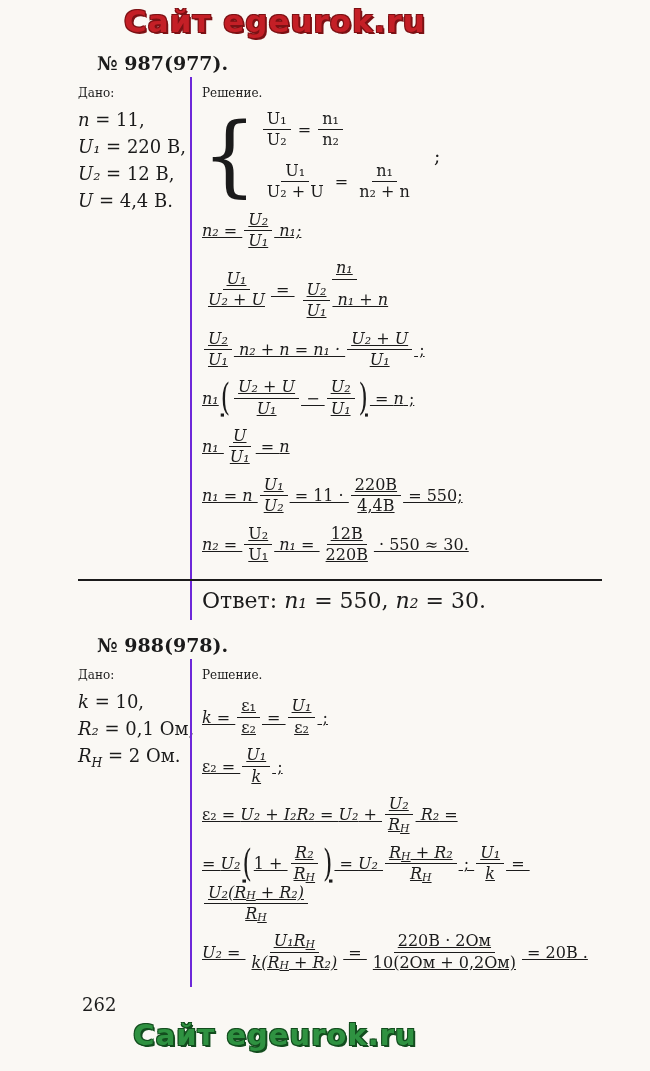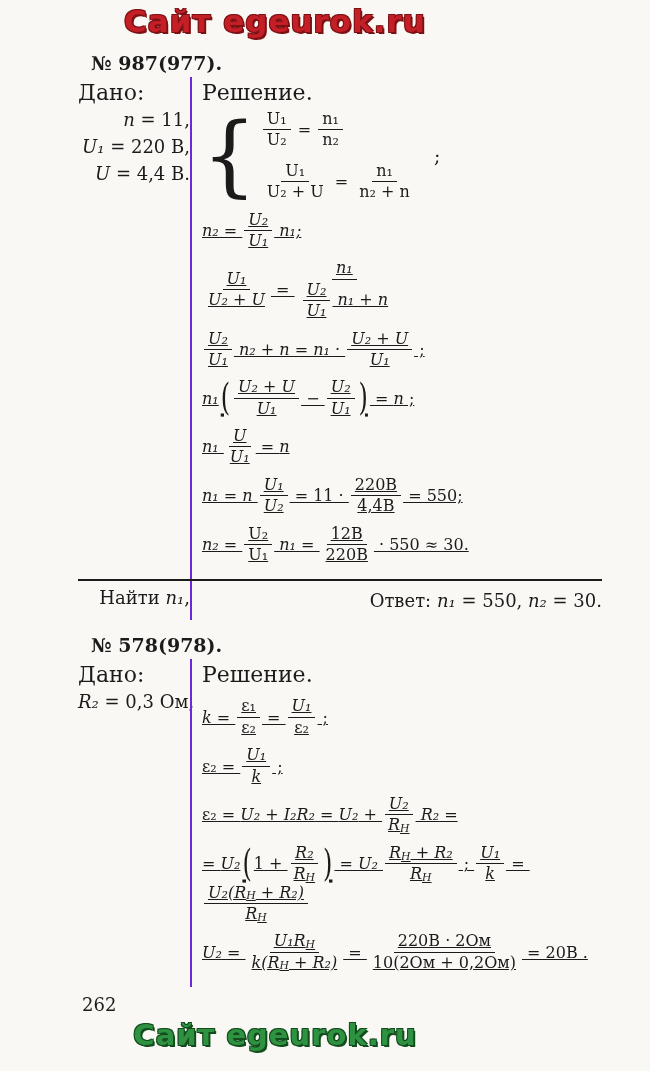--- a/index.html
+++ b/index.html
@@ -25,62 +25,63 @@
   }
   .wm-bottom{
     position:absolute;left:0;right:0;top:1018px;
     font-size:29px;
     color:#2f9241;
     text-shadow:2px 2px 0 #134d1e,-1px -1px 0 #134d1e,1px -1px 0 #134d1e,-1px 1px 0 #134d1e,1px 1px 0 #134d1e;
   }
   .pagenum{position:absolute;left:82px;top:994px;font-size:18px;}
   
   .content{padding:4px 0 0 78px;}
-  .ptitle{font-size:19px;font-weight:bold;margin:9px 0 3px 13px;}
+  .ptitle{font-size:19px;font-weight:bold;margin:9px 0 3px 19px;}
   .ptable{width:524px;}
   .prow{display:flex;align-items:stretch;}
   .prow.ans{border-top:2px solid #1b1b1b;}
   .lcol{flex:0 0 112px;width:112px;padding-top:3px;}
   .rcol{flex:1;border-left:2px solid #6d28d9;padding:3px 0 6px 10px;}
-  .cell-head{font-size:22px;line-height:26px;}
-  .tline{font-size:18px;line-height:27px;text-align:right;}
+  .cell-head{font-size:12px;line-height:26px;}
+  .tline{font-size:18px;line-height:27px;}
   .run{white-space:pre;}
   .it{font-style:italic;}
   
   .formulas{font-size:16px;}
   .fline{display:flex;align-items:center;flex-wrap:wrap;margin:9px 0;min-height:24px;text-decoration:underline;}
   .frac{display:inline-flex;flex-direction:column;align-items:center;vertical-align:middle;margin:0 2px;text-align:center;line-height:1.15;}
   .frac>.num{border-bottom:1.5px solid #1b1b1b;padding:0 4px 1px;display:flex;align-items:center;justify-content:center;}
   .frac>.den{padding:1px 4px 0;display:flex;align-items:center;justify-content:center;}
   .sub{font-size:0.68em;position:relative;top:0.35em;white-space:pre;}
   .bigp{display:inline-block;transform:scaleY(1.55);font-size:24px;margin:0 2px;font-weight:400;}
   .system{display:flex;align-items:center;margin:4px 0 8px 0;}
   .sysbrace{font-size:86px;font-weight:200;line-height:0.92;transform:scaleY(1.02);margin-right:4px;}
   .syslines{display:flex;flex-direction:column;gap:12px;}
   .sysline{display:flex;align-items:center;}
   .sysafter{margin-left:18px;font-size:19px;}
-  .answer-line{font-size:18px;padding-top:3px;}
+  .answer-line{font-size:22px;padding-top:3px;}
 </style>
 </head>
 <body>
 
 <div class="page">
   <div class="wm wm-top" style="color: rgb(196, 31, 38);">Сайт egeurok.ru</div>
 
   <div class="content">
 
     <section class="problem">
       <h2 class="ptitle">№ 987(977).</h2>
       <div class="ptable">
         <div class="prow main">
           <div class="lcol">
             <div class="cell-head">Дано:</div>
             <div class="tlines">
                 <div class="tline"><span class="run it">n</span><span class="run"> = 11,</span></div>
                 <div class="tline"><span class="run it">U₁</span><span class="run"> = 220 В,</span></div>
+                <div class="tline"><span class="run it">U₂</span><span class="run"> = 12 В,</span></div>
                 <div class="tline"><span class="run it">U</span><span class="run"> = 4,4 В.</span></div>
               </div>
           </div>
           <div class="rcol">
             <div class="cell-head">Решение.</div>
             <div class="formulas">
                 <div class="system">
                   <span class="sysbrace">{</span>
                   <div class="syslines">
                     <div class="sysline">
@@ -263,38 +264,39 @@
                     </span>
                   </span>
                   <span class="run"> · 550 ≈ 30.</span>
                 </div>
               </div>
           </div>
         </div>
         <div class="prow ans">
           <div class="lcol">
             <div class="tlines">
-                <div class="tline"><span class="run">Найти </span><span class="run it">n₁</span><span class="run">,</span></div>
               </div>
           </div>
           <div class="rcol">
             <div class="tline answer-line"><span class="run">Ответ: </span><span class="run it">n₁</span><span class="run"> = 550, </span><span class="run it">n₂</span><span class="run"> = 30.</span></div>
           </div>
         </div>
       </div>
     </section>
 
     <section class="problem" style="margin-top:14px;">
-      <h2 class="ptitle">№ 578(978).</h2>
+      <h2 class="ptitle">№ 988(978).</h2>
       <div class="ptable">
         <div class="prow main">
           <div class="lcol">
             <div class="cell-head">Дано:</div>
             <div class="tlines">
-                <div class="tline"><span class="run it">R₂</span><span class="run"> = 0,3 Ом,</span></div>
+                <div class="tline"><span class="run it">k</span><span class="run"> = 10,</span></div>
+                <div class="tline"><span class="run it">R₂</span><span class="run"> = 0,1 Ом,</span></div>
+                <div class="tline"><span class="run it">R</span><span class="sub it">H</span><span class="run"> = 2 Ом.</span></div>
               </div>
           </div>
           <div class="rcol">
             <div class="cell-head">Решение.</div>
             <div class="formulas">
                 <div class="fline">
                   <span class="run it">k = </span>
                   <span class="frac">
                     <span class="num">
                       <span class="run">ε₁</span>

